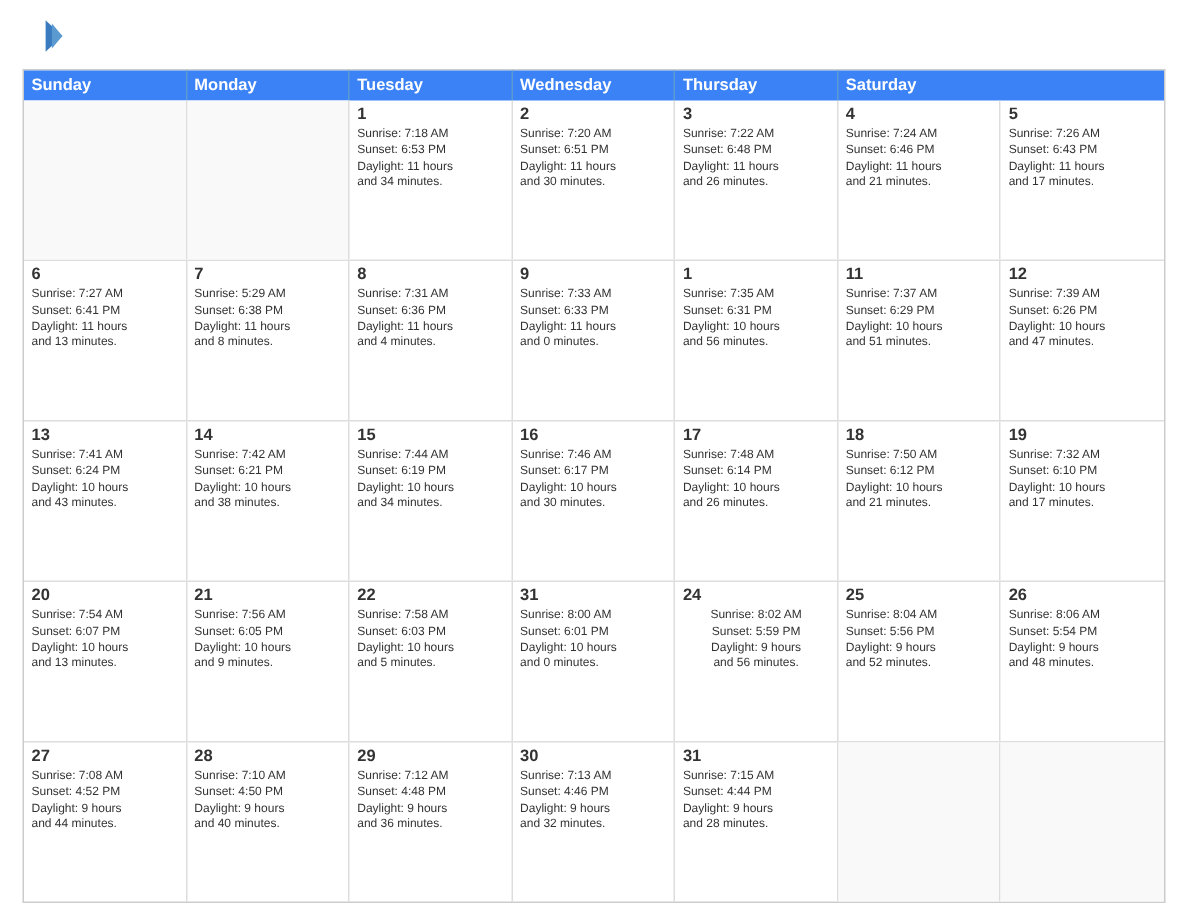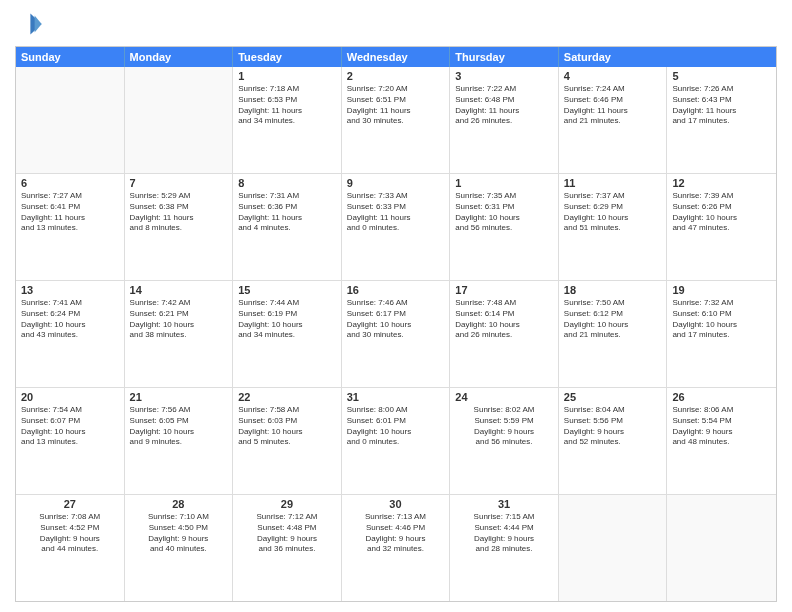--- a/index.html
+++ b/index.html
@@ -78,21 +78,21 @@
       flex: 1;
       display: flex;
       flex-direction: column;
     }
     .cal-row {
       display: grid;
       grid-template-columns: repeat(7, 1fr);
       flex: 1;
       border-bottom: 1px solid #ddd;
     }
-    .cal-row:last-child { border-bottom: none; text-align: center; }
+    .cal-row:last-child { border-bottom: none; }
     .cal-cell {
       padding: 3px 5px;
       border-right: 1px solid #ddd;
       font-size: 8.5px;
       color: #333;
       min-height: 0;
       overflow: hidden;
     }
     .cal-cell:last-child { border-right: none; }
     .cal-cell.empty { background: #f9f9f9; }

